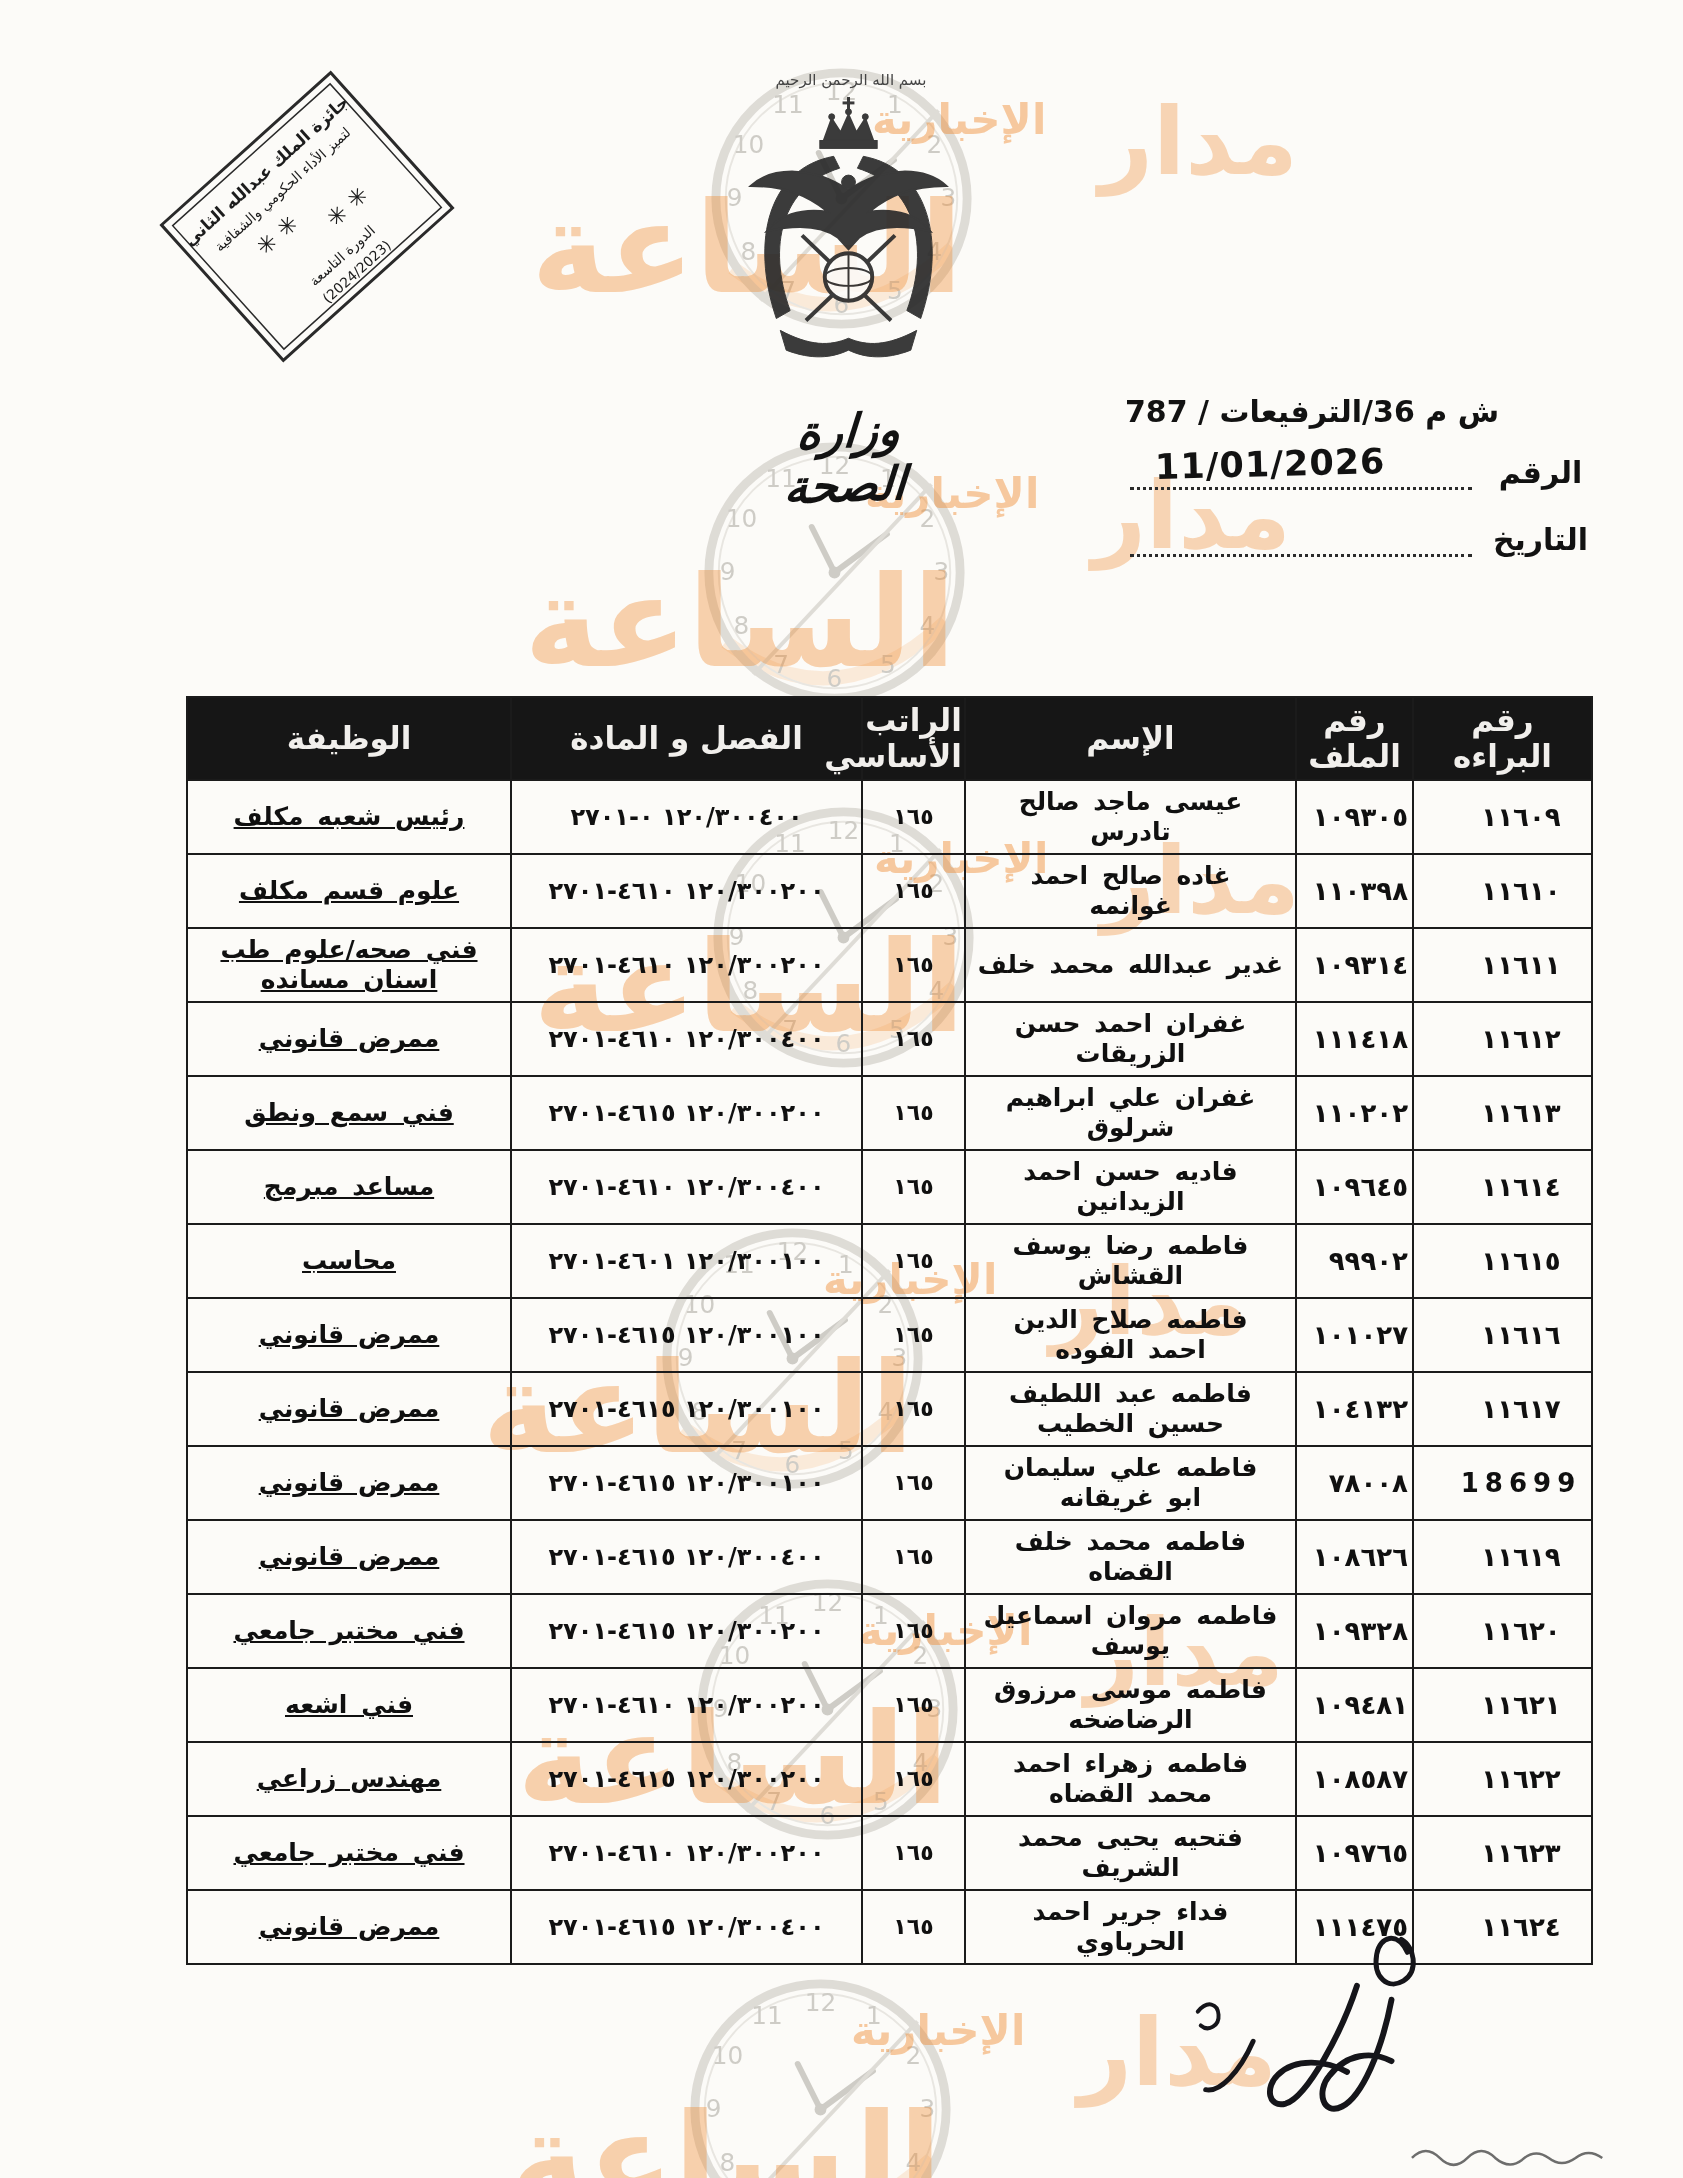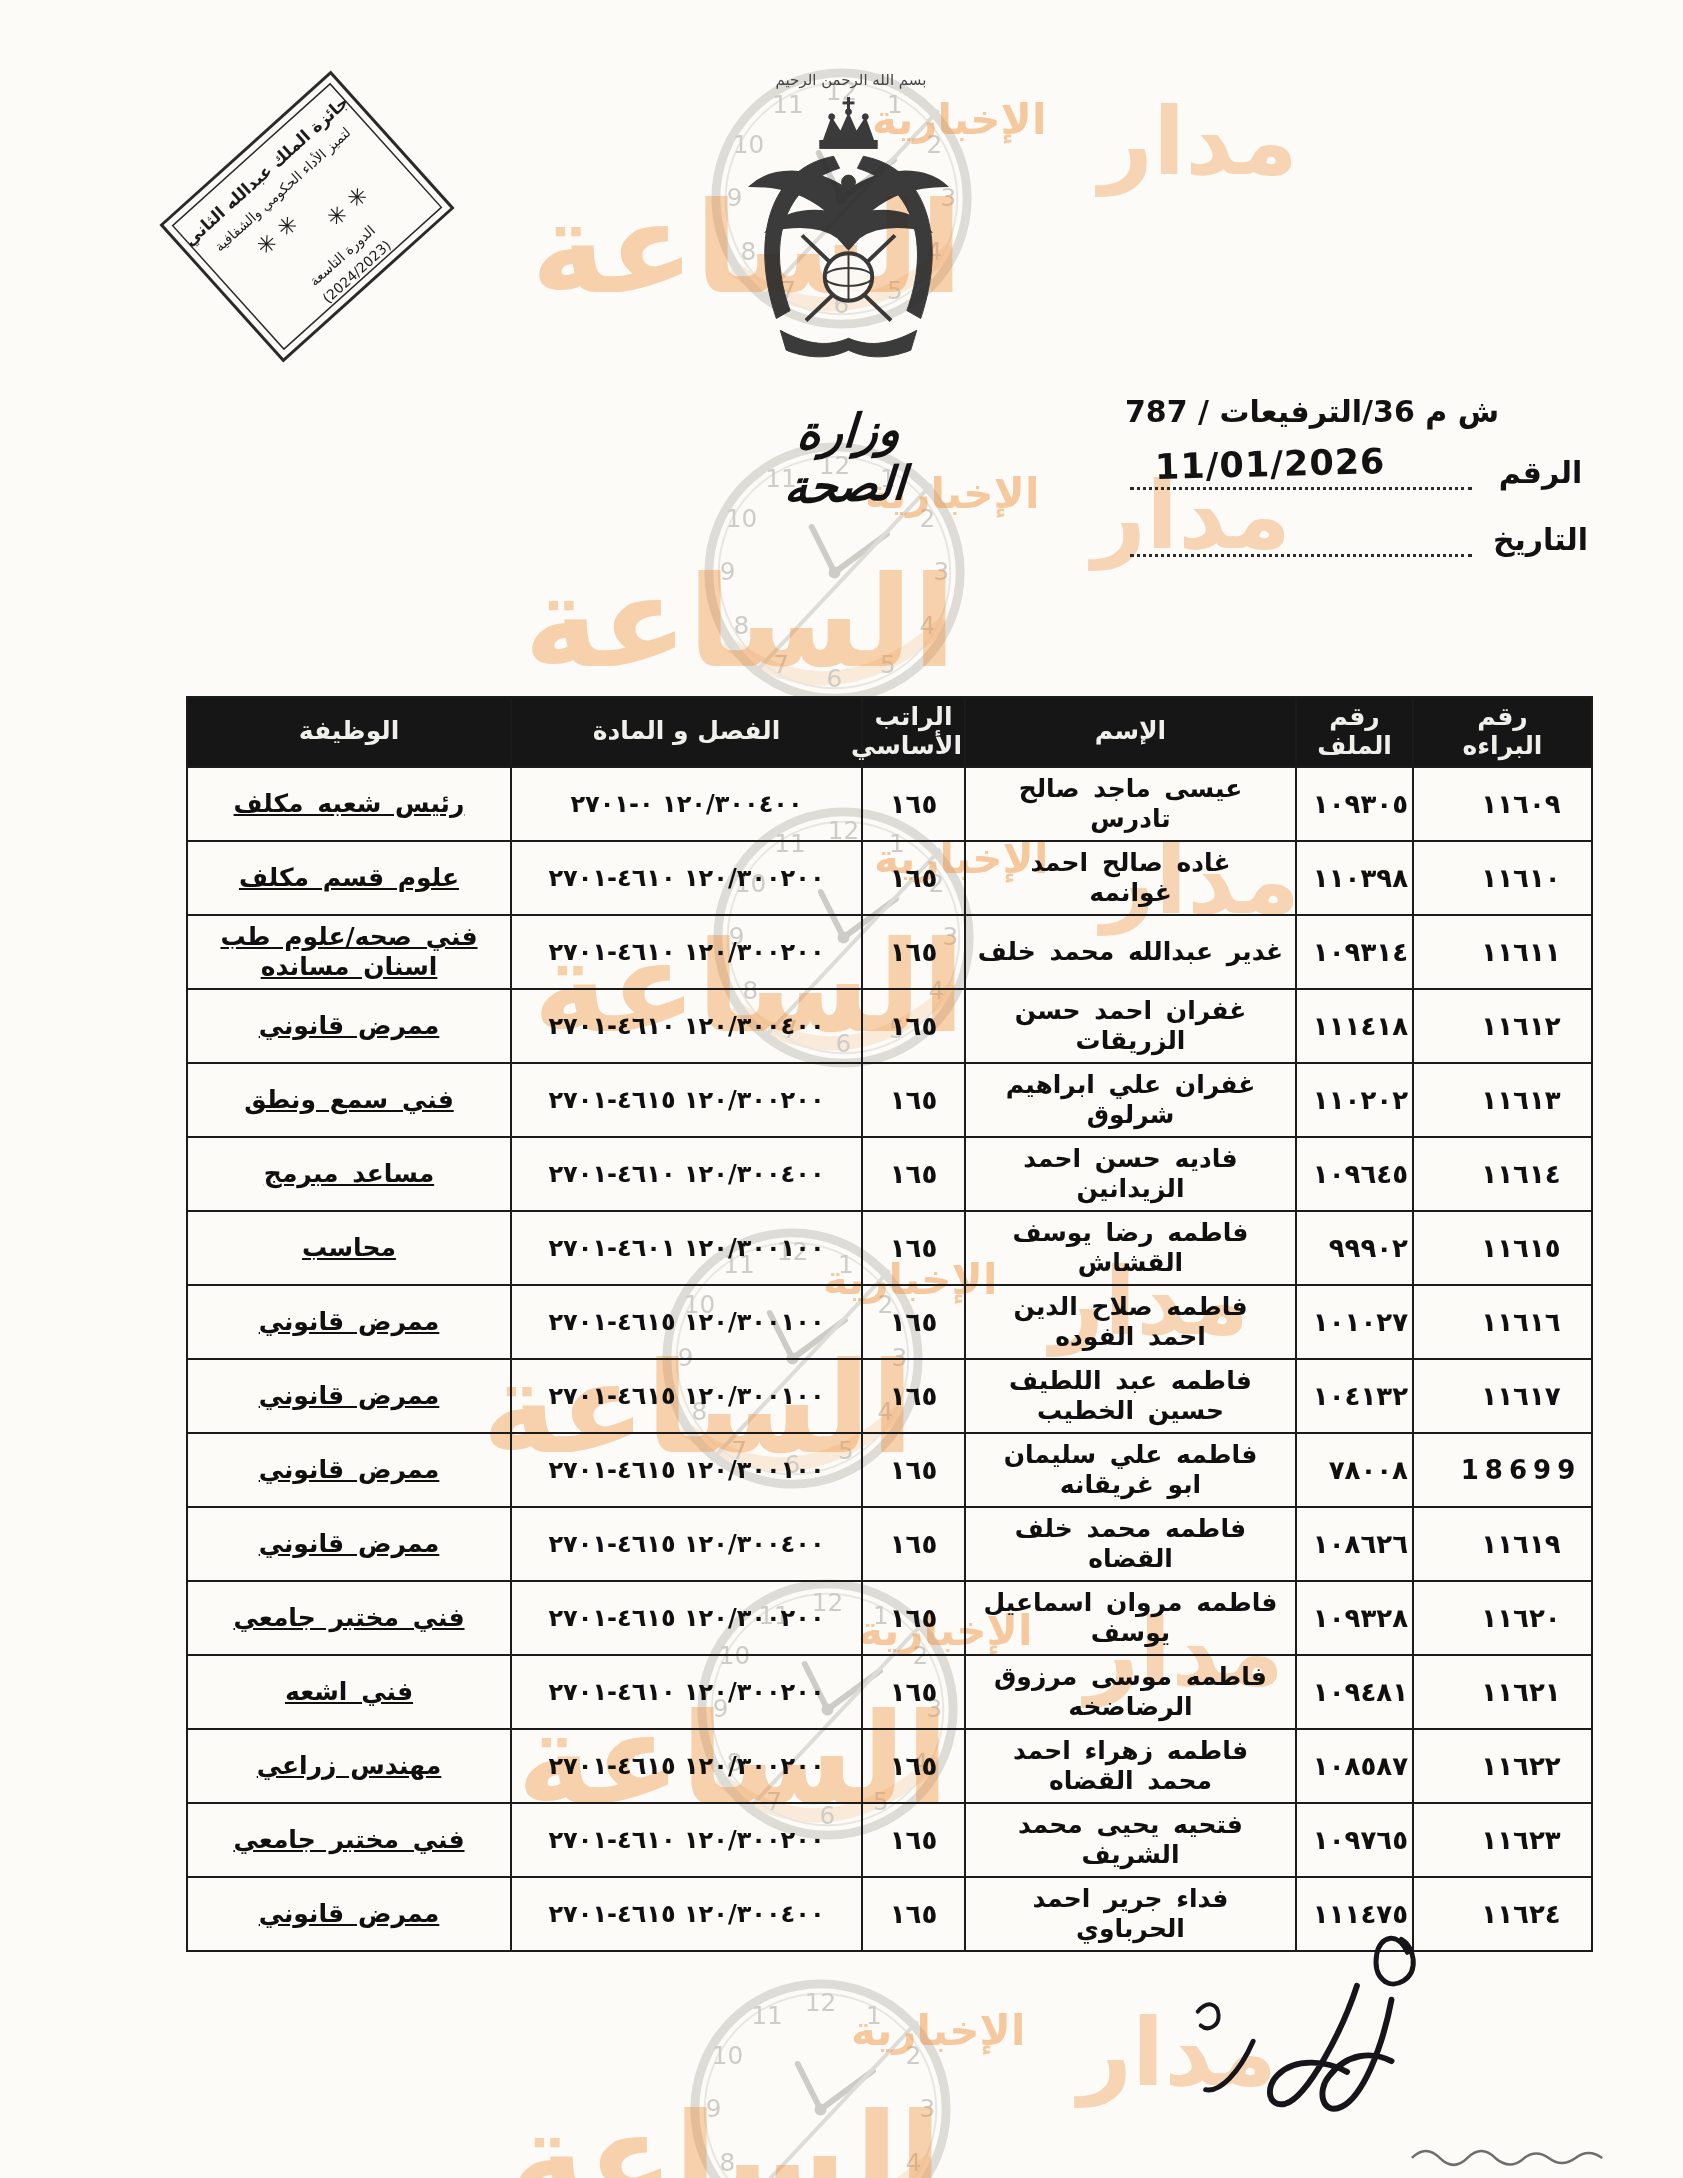--- a/index.html
+++ b/index.html
@@ -23,25 +23,25 @@
   .ref-line{font-size:30px;text-align:center;margin-bottom:22px;letter-spacing:0.5px;}
   .fld{display:flex;align-items:flex-end;font-size:30px;margin-bottom:28px;}
   .fld .lbl{min-width:117px;text-align:center;}
   .dots{position:relative;display:inline-block;width:342px;height:36px;border-bottom:3px dotted #2b2b2b;margin-right:10px;}
   .numv{position:absolute;left:25px;bottom:3px;direction:ltr;font-size:35px;font-weight:700;letter-spacing:1px;transform:rotate(-1.5deg);white-space:nowrap;}
 
   
   .tbl-wrap{position:absolute;left:186px;top:696px;width:1407px;z-index:2;}
   table{border-collapse:collapse;width:100%;direction:rtl;table-layout:fixed;background:transparent;}
   th,td{border:2px solid #1b1b1b;text-align:center;vertical-align:middle;white-space:pre-line;}
-  th{background:#161616;color:#f1efec;font-size:25px;font-weight:700;padding:5px 2px;line-height:1.15;}
+  th{background:#161616;color:#f1efec;font-size:31px;font-weight:700;padding:5px 2px;line-height:1.15;}
   td{font-weight:700;color:#101010;padding:6px 4px;line-height:30px;}
   .col-decree,.col-file{font-size:26px;letter-spacing:6px;padding-left:41px;}
   .col-name{font-size:25px;word-spacing:5px;}
-  .col-salary{font-size:26px;letter-spacing:4px;}
+  .col-salary{font-size:22px;letter-spacing:4px;}
   .col-chapter{font-size:24px;direction:ltr;white-space:nowrap;letter-spacing:1px;}
   .col-job{font-size:25px;word-spacing:5px;text-decoration:underline;}
 
   .signature-svg{position:absolute;left:1158px;top:1893px;z-index:3;}
   .scribble-svg{position:absolute;left:1406px;top:2136px;z-index:3;opacity:.8;}
 </style>
 </head>
 <body>
 
 <div class="page">

